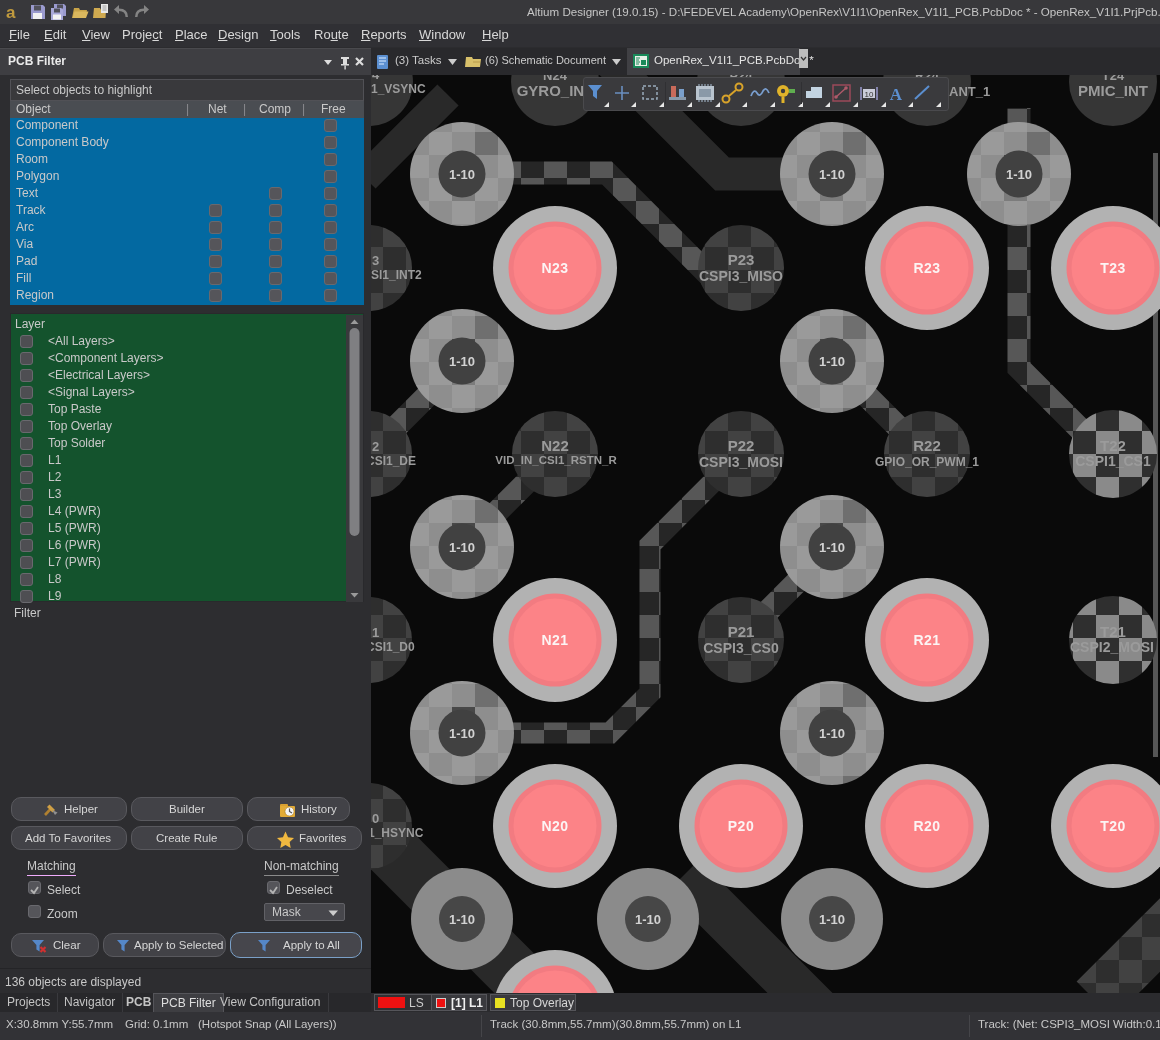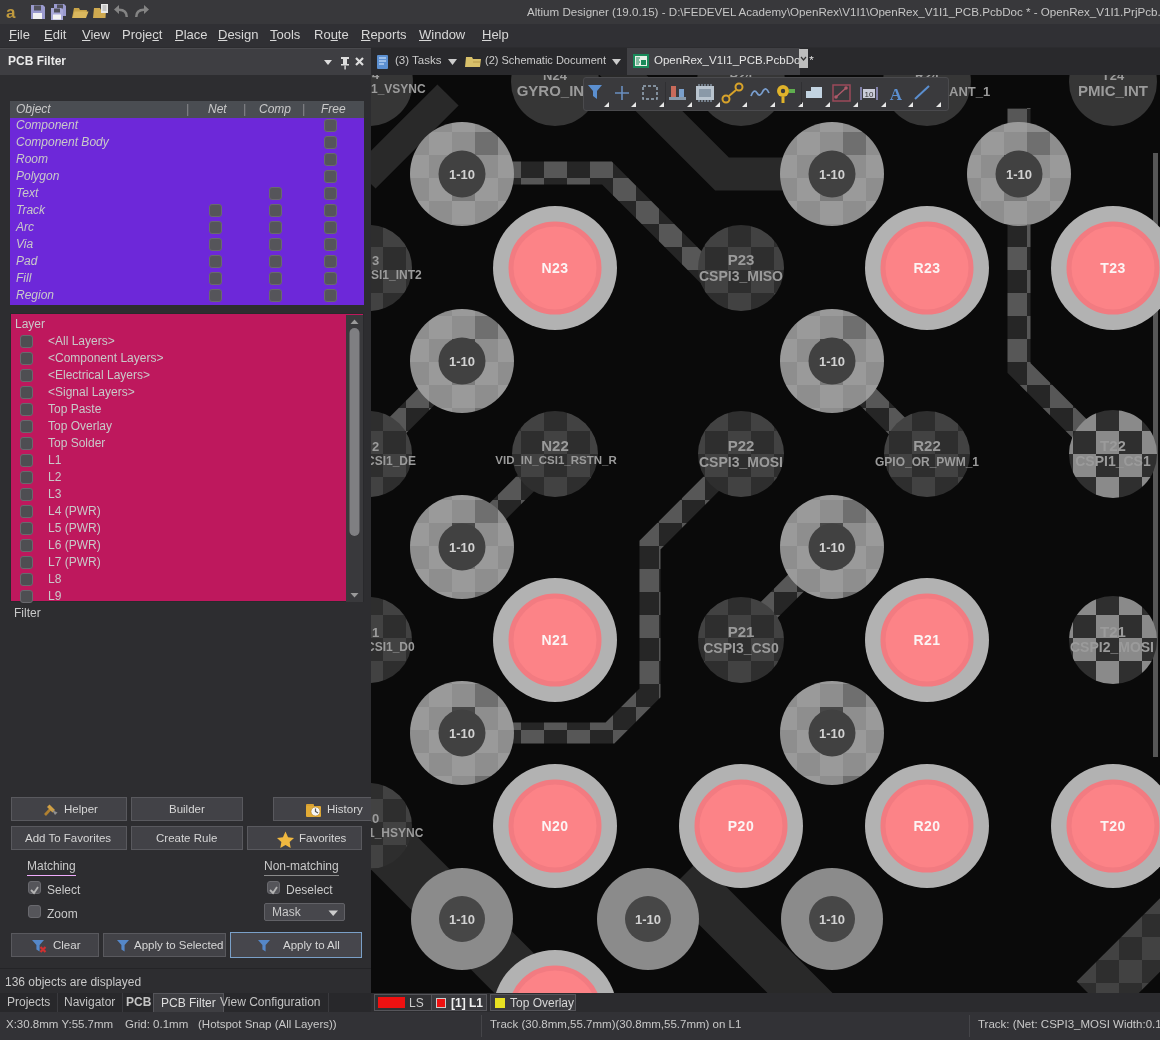--- a/index.html
+++ b/index.html
@@ -25,21 +25,21 @@
   .box { position:absolute; background:#39393c; border:1px solid #222224; }
   .cbx { position:absolute; width:13px; height:13px; background:#55555a;
     border:1px solid #69696e; border-radius:3px; }
   .rowtxt { position:absolute; font-size:12px; color:#c9c9c9; }
   
   #paneltabs { left:0; top:993px; width:371px; height:19px; background:#28282b; }
   #layertabs { left:371px; top:993px; width:789px; height:19px; background:#2b2b2e; }
   #statusbar { left:0; top:1012px; width:1160px; height:28px; background:#323236;
     font-size:11.5px; color:#c8c8c8; }
   .btn { position:absolute; height:24px; background:#424247; border:1px solid #59595e;
-    border-radius:0; color:#d6d6d6; font-size:11.5px; text-align:center; }
+    border-radius:10px; color:#d6d6d6; font-size:11.5px; text-align:center; }
   .btn span { white-space:nowrap; }
   .ptab { position:absolute; top:0; height:19px; font-size:12px; color:#c4c4c4;
     padding:2px 7px 0 7px; border-right:1px solid #3a3a3e; }
 </style>
 </head>
 <body>
 <div id="page">
 
   <div class="abs" id="titlebar">
     <div class="abs" id="titletext">Altium Designer (19.0.15) - D:\FEDEVEL Academy\OpenRex\V1I1\OpenRex_V1I1_PCB.PcbDoc * - OpenRex_V1I1.PrjPcb. Re</div>
@@ -109,42 +109,45 @@
         <path d="M4 4 L11 4 M4 7 L11 7 M4 10 L9 10" stroke="#ddeeff" stroke-width="1.2"></path>
       </svg>
     <span class="abs" style="left:24px; top:6px;">(3) Tasks</span>
     <svg class="abs" style="left:77px; top:11px" width="10" height="7">
         <path d="M0 0 L9 0 L4.5 6 Z" fill="#cccccc"></path>
       </svg>
     <svg class="abs" style="left:93px; top:6px" width="18" height="15">
         <path d="M1 13 L2 3 L8 3 L9 5 L17 5 L16 13 Z" fill="#d8c06a"></path>
         <path d="M9 8 L16 8" stroke="#b89a4a" stroke-width="1"></path>
       </svg>
-    <span class="abs" style="left:114px; top:6px; font-size:11px;">(2) Schematic Document</span>
+    <span class="abs" style="left:114px; top:6px; font-size:11px;">(6) Schematic Document</span>
     <svg class="abs" style="left:241px; top:11px" width="10" height="7">
         <path d="M0 0 L9 0 L4.5 6 Z" fill="#cccccc"></path>
       </svg>
     <div class="abs" style="left:256px; top:0px; width:173px; height:27px; background:#404044;">
       <svg class="abs" style="left:6px; top:6px" width="17" height="15">
           <rect x="0" y="0" width="16" height="14" fill="#1a8a5a"></rect>
           <rect x="2" y="2" width="12" height="10" fill="#e8f0e8"></rect>
           <rect x="8" y="6" width="5" height="5" fill="#1a8a5a"></rect>
           <path d="M3 4 L7 4 M3 6 L6 6 M3 8 L7 8 M3 10 L6 10" stroke="#1a8a5a" stroke-width="1"></path>
         </svg>
       <span class="abs" style="left:27px; top:6px; color:#e4e4e4; white-space:nowrap;">OpenRex_V1I1_PCB.PcbDoc *</span>
     </div>
     <div class="abs" style="left:428px; top:1px; width:9px; height:19px; background:#bdbdbd;"><svg width="9" height="19">
           <path d="M2 8 L4.5 11 L7 8" stroke="#333" stroke-width="1.2" fill="none"></path>
         </svg></div>
   </div>
 
   <div class="abs" id="panel">
 
-
-    <div class="box" style="left:10px; top:26px; width:354px; height:204px; background:#6d28d9; border:none;font-style:italic;">
+    <div class="box" style="left:10px; top:4px; width:354px; height:22px; background:#39393c; border:1px solid #515156;">
+      <div class="rowtxt" style="left:5px; top:3px;">Select objects to highlight</div>
+    </div>
+
+    <div class="box" style="left:10px; top:26px; width:354px; height:204px; background:#0369a1; border:none;">
       <div class="abs" style="left:0; top:0; width:354px; height:17px; background:#4a4d52;">
         <span class="rowtxt" style="left:6px; top:1px;">Object</span>
         <span class="rowtxt" style="left:176px; top:1px; color:#8a8a8e">|</span>
         <span class="rowtxt" style="left:198px; top:1px;">Net</span>
         <span class="rowtxt" style="left:233px; top:1px; color:#8a8a8e">|</span>
         <span class="rowtxt" style="left:249px; top:1px;">Comp</span>
         <span class="rowtxt" style="left:292px; top:1px; color:#8a8a8e">|</span>
         <span class="rowtxt" style="left:311px; top:1px;">Free</span>
       </div>
       <span class="rowtxt" style="left:6px; top:17px;">Component</span>
@@ -177,21 +180,21 @@
       <span class="rowtxt" style="left:6px; top:170px;">Fill</span>
       <div class="cbx" style="left:199px; top:171px;"></div>
       <div class="cbx" style="left:259px; top:171px;"></div>
       <div class="cbx" style="left:314px; top:171px;"></div>
       <span class="rowtxt" style="left:6px; top:187px;">Region</span>
       <div class="cbx" style="left:199px; top:188px;"></div>
       <div class="cbx" style="left:259px; top:188px;"></div>
       <div class="cbx" style="left:314px; top:188px;"></div>
     </div>
 
-    <div class="box" style="left:10px; top:238px; width:354px; height:289px; background:#be185d; border:1px solid #29292c;">
+    <div class="box" style="left:10px; top:238px; width:354px; height:289px; background:#14532d; border:1px solid #29292c;">
       <div class="rowtxt" style="left:4px; top:3px;">Layer</div>
       <div class="cbx" style="left:9px; top:21px; background:#4e4e52"></div>
       <span class="rowtxt" style="left:37px; top:20px;">&lt;All Layers&gt;</span>
       <div class="cbx" style="left:9px; top:38px; background:#4e4e52"></div>
       <span class="rowtxt" style="left:37px; top:37px;">&lt;Component Layers&gt;</span>
       <div class="cbx" style="left:9px; top:55px; background:#4e4e52"></div>
       <span class="rowtxt" style="left:37px; top:54px;">&lt;Electrical Layers&gt;</span>
       <div class="cbx" style="left:9px; top:72px; background:#4e4e52"></div>
       <span class="rowtxt" style="left:37px; top:71px;">&lt;Signal Layers&gt;</span>
       <div class="cbx" style="left:9px; top:89px; background:#4e4e52"></div>
@@ -234,21 +237,21 @@
         <svg class="abs" style="left:30px;top:5px" width="17" height="15" viewBox="0 0 17 15">
           <path d="M3 12 L9 5.5" stroke="#b08030" stroke-width="2.6"></path>
           <path d="M7.5 1.5 L13 7 L10.5 9.5 L5 4 Z" fill="#d0a045"></path>
           <path d="M10 7 L15.5 9.5 L13 12 Z" fill="#909090"></path>
         </svg>
         <span class="abs" style="left:52px; top:5px;">Helper</span>
       </div>
     <div class="btn" style="left:131px; top:722px; width:112px;">
         <span class="abs" style="left:37px; top:5px;">Builder</span>
       </div>
-    <div class="btn" style="left:247px; top:722px; width:103px;margin-left:26px;">
+    <div class="btn" style="left:247px; top:722px; width:103px;">
         <svg class="abs" style="left:31px;top:4px" width="17" height="16" viewBox="0 0 17 16">
           <rect x="1" y="2" width="8" height="4" rx="1" fill="#d8a031"></rect>
           <rect x="1" y="4" width="15" height="11" rx="1" fill="#e2ab36"></rect>
           <circle cx="10.5" cy="9.5" r="4.6" fill="#f5f5f5"></circle>
           <circle cx="10.5" cy="9.5" r="4.6" fill="none" stroke="#b8882a" stroke-width="0.8"></circle>
           <path d="M10.5 6.5 L10.5 9.5 L13 11" stroke="#555" stroke-width="1.2" fill="none"></path>
         </svg>
         <span class="abs" style="left:53px; top:5px;">History</span>
       </div>
 

